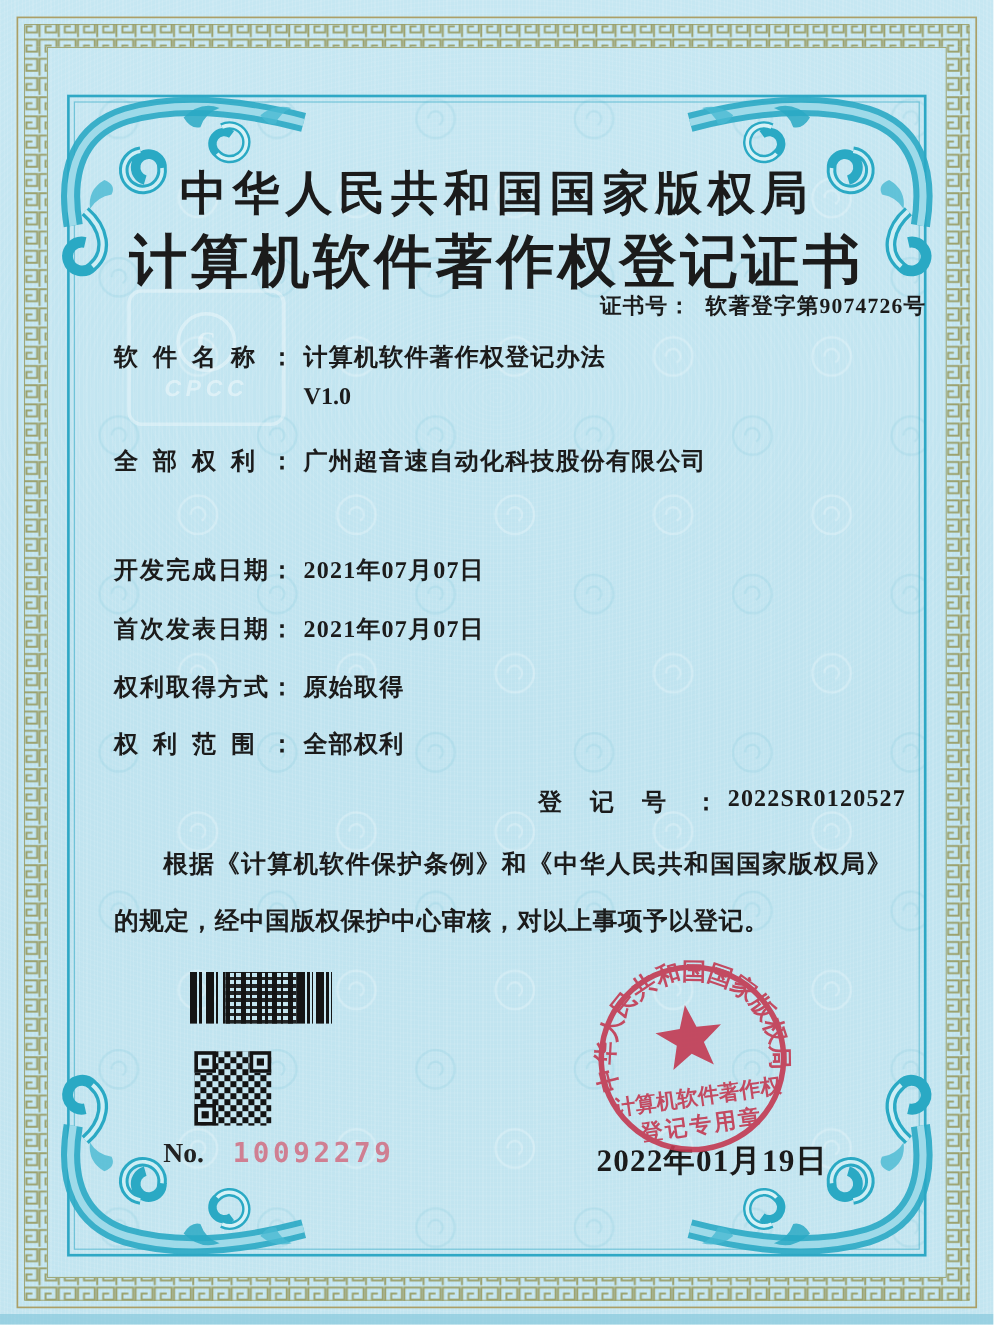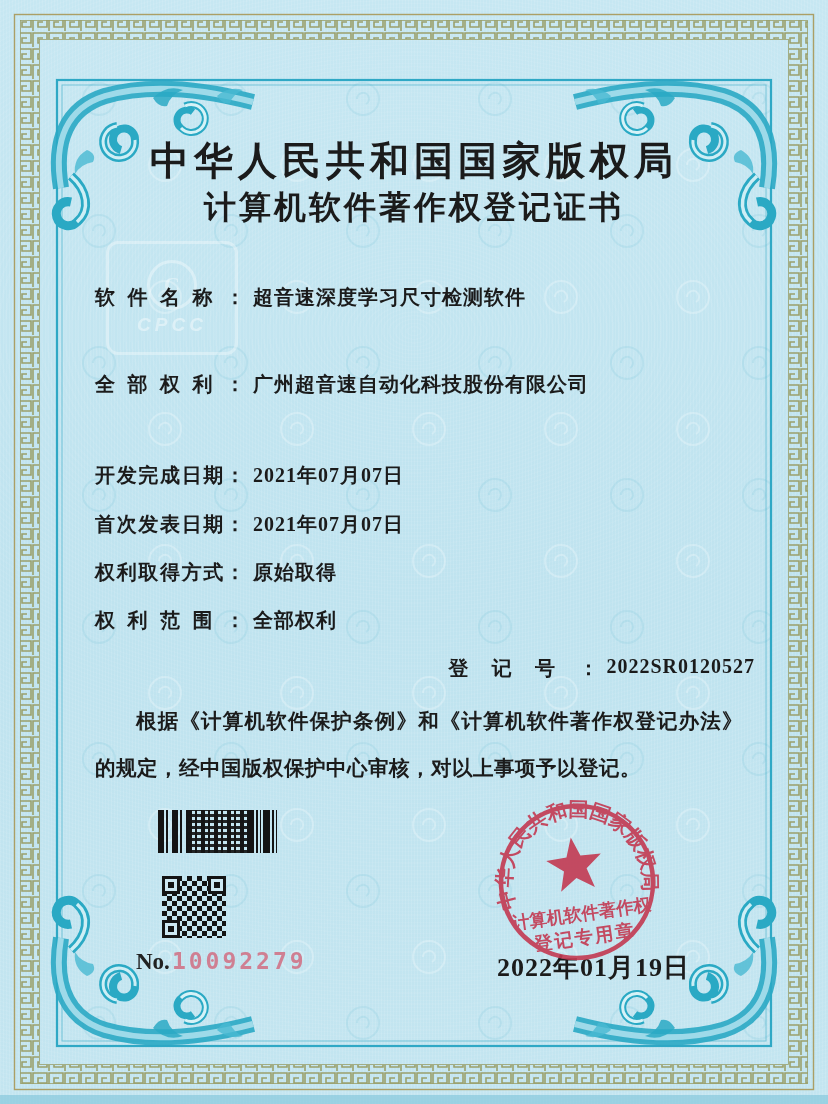--- a/index.html
+++ b/index.html
@@ -33,21 +33,21 @@
     font-family:"Liberation Sans",sans-serif;font-weight:bold;font-style:italic;}
 
   .content{position:absolute;left:0;top:0;width:828px;height:1104px;z-index:4;}
 
   .authority{
     position:absolute;left:57px;top:134px;width:714px;text-align:center;
     font-size:39px;font-weight:bold;letter-spacing:5px;white-space:nowrap;
   }
   .doc-title{
     position:absolute;left:57px;top:186px;width:714px;text-align:center;
-    font-size:32px;font-weight:bold;letter-spacing:3px;white-space:nowrap;
+    font-size:48px;font-weight:bold;letter-spacing:3px;white-space:nowrap;
   }
   .cert-no{
     position:absolute;left:500px;top:243px;font-size:18px;font-weight:bold;
     white-space:nowrap;letter-spacing:1px;
   }
   .cert-no .cn-label{margin-right:12px;}
 
   .field-row{position:absolute;left:95px;width:660px;font-size:20px;font-weight:bold;
     display:flex;align-items:flex-start;white-space:nowrap;}
   .flabel{display:inline-block;width:150px;text-align:justify;text-align-last:justify;
@@ -83,21 +83,21 @@
   .qr{position:absolute;left:162px;top:876px;width:64px;height:62px;
     background:repeating-conic-gradient(#141414 0% 25%, rgba(0,0,0,0) 0% 50%) 0 0/10px 10px;}
   .qr .finder{position:absolute;width:18px;height:18px;border:3px solid #141414;
     background:#cde8f2;box-sizing:border-box;}
   .qr .finder::after{content:"";position:absolute;left:3px;top:3px;width:6px;height:6px;background:#141414;}
   .qr .f-tl{left:0;top:0;}
   .qr .f-tr{right:0;top:0;}
   .qr .f-bl{left:0;bottom:0;}
 
   .serial{position:absolute;left:136px;top:948px;font-size:23px;white-space:nowrap;}
-  .serial .no-label{font-weight:bold;color:#222;margin-right:2px;}
+  .serial .no-label{font-weight:bold;color:#222;margin-right:24px;}
   .serial .no-value{font-family:"DejaVu Sans Mono",monospace;color:#cf7f92;
     letter-spacing:3px;font-weight:bold;}
 
   .issue-date{position:absolute;left:497px;top:950px;font-size:26px;font-weight:bold;
     letter-spacing:1px;white-space:nowrap;}
 
   .seal{position:absolute;left:489px;top:794px;width:176px;height:176px;z-index:5;
     transform:rotate(-8deg);opacity:.9;}
 </style>
 </head>
@@ -172,25 +172,29 @@
       <span>C</span>
     </div>
     <div class="wm-text">CPCC</div>
   </div>
 
   <div class="content">
 
     <div class="authority">中华人民共和国国家版权局</div>
     <div class="doc-title">计算机软件著作权登记证书</div>
 
+    <div class="cert-no">
+      <span class="cn-label">证书号：</span><span class="cn-value">软著登字第9074726号</span>
+    </div>
 
     <div class="field-row row-name">
       <span class="flabel">软件名称：</span>
       <span class="fvalue">
-        <span>超音速深度学习尺寸检测软件</span>
+        <span>计算机软件著作权登记办法</span>
+        <span class="v2">V1.0</span>
       </span>
     </div>
 
     <div class="field-row row-holder">
       <span class="flabel">全部权利：</span>
       <span class="fvalue">广州超音速自动化科技股份有限公司</span>
     </div>
 
     <div class="field-row row-devdate">
       <span class="flabel">开发完成日期：</span>
@@ -210,21 +214,21 @@
     <div class="field-row row-acq">
       <span class="flabel">权利取得方式：</span>
       <span class="fvalue">原始取得</span>
     </div>
 
     <div class="field-row row-regno">
       <span class="flabel">登记号：</span>
       <span class="fvalue">2022SR0120527</span>
     </div>
 
-    <div class="statement">根据《计算机软件保护条例》和《计算机软件著作权登记办法》的规定，经中国版权保护中心审核，对以上事项予以登记。</div>
+    <div class="statement">根据《计算机软件保护条例》和《中华人民共和国国家版权局》的规定，经中国版权保护中心审核，对以上事项予以登记。</div>
 
     <div class="barcode">
       <div class="bc-left"></div>
       <div class="bc-mid"></div>
       <div class="bc-right"></div>
     </div>
 
     <div class="qr">
       <div class="finder f-tl"></div>
       <div class="finder f-tr"></div>

